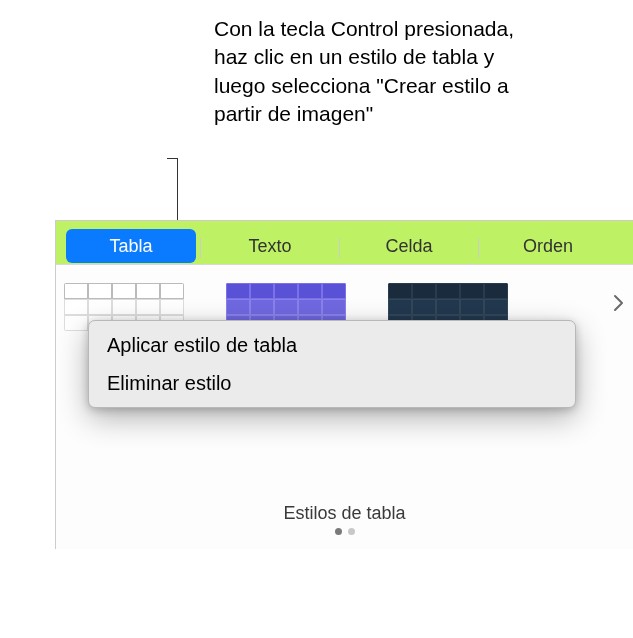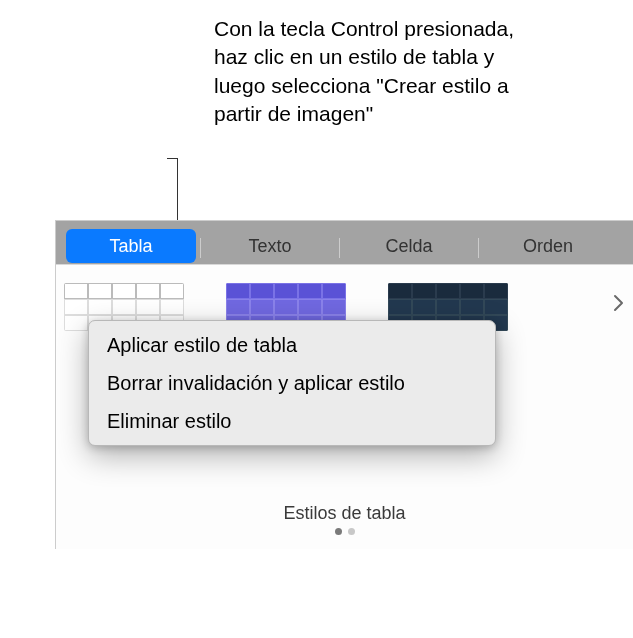--- a/index.html
+++ b/index.html
@@ -52,21 +52,21 @@
       border-right: none;
       border-bottom: none;
       background: #fdfdfd;
     }
     .tab-bar {
       display: flex;
       height: 44px;
       padding: 8px 20px 0 10px;
       gap: 4px;
       border-bottom: 1px solid #d8d8d8;
-      background: #a3a3a3;
+      background: #bef264;
     }
     .tab {
       flex: 1;
       display: flex;
       align-items: center;
       justify-content: center;
       font-size: 18px;
       color: #333;
       border-radius: 6px 6px 0 0;
       position: relative;
@@ -148,21 +148,21 @@
       display: flex;
       align-items: center;
       justify-content: center;
       cursor: pointer;
     }
     .chevron-right svg { width: 11px; height: 18px; }
     .context-menu {
       position: absolute;
       top: 320px;
       left: 88px;
-      width: 408px;
+      width: 488px;
       background: #ebebeb;
       border: 1px solid #b8b8b8;
       border-radius: 7px;
       box-shadow: 0 10px 30px rgba(0,0,0,0.30), 0 2px 8px rgba(0,0,0,0.20);
       padding: 5px 0;
     }
     .menu-item {
       padding: 5px 18px;
       font-size: 20px;
       color: #000;
@@ -292,15 +292,14 @@
 
   <div class="styles-caption">Estilos de tabla</div>
   <div class="pager-dots">
     <div class="dot active"></div>
     <div class="dot"></div>
   </div>
 </div>
 
 <div class="context-menu">
   <div class="menu-item">Aplicar estilo de tabla</div>
-  <div class="menu-item">Borrar invalidación y aplicar estilo</div>
   <div class="menu-item">Eliminar estilo</div>
 </div>
 
 </body></html>

